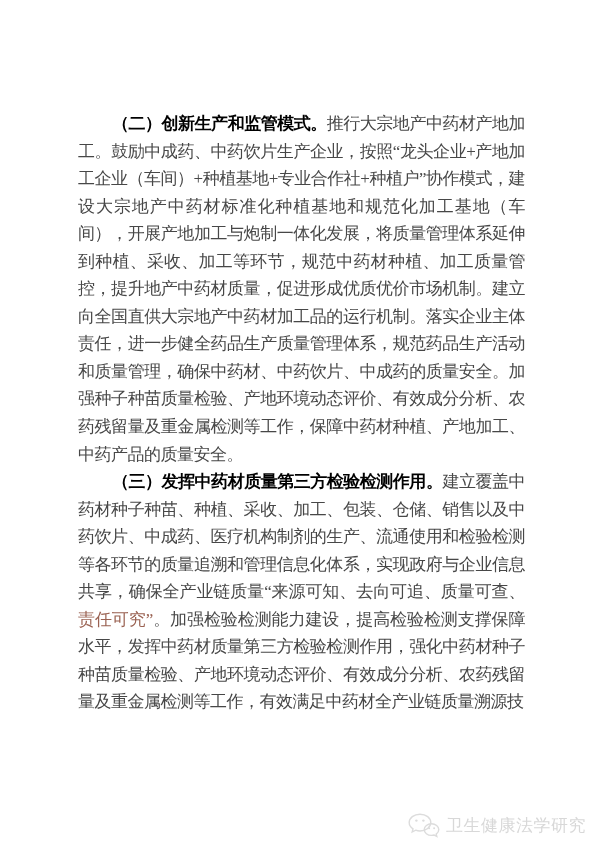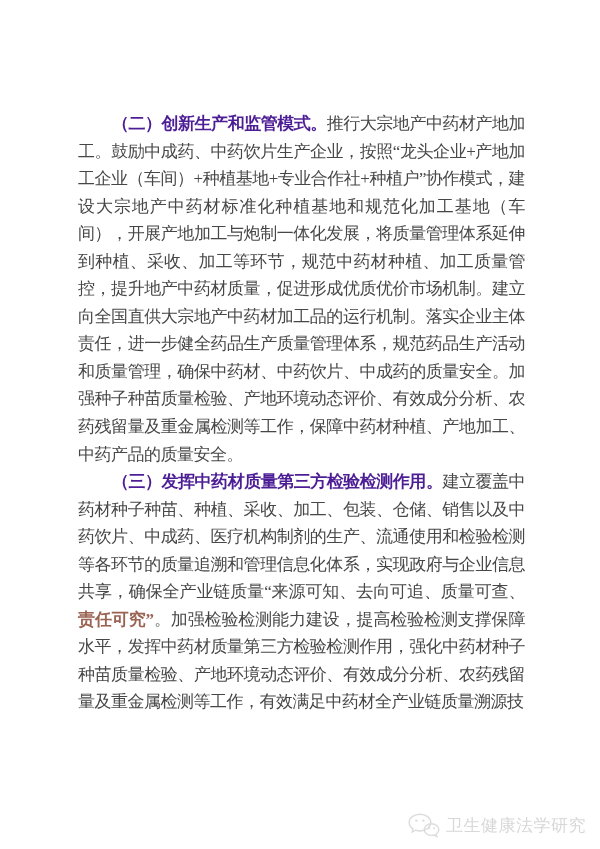--- a/index.html
+++ b/index.html
@@ -31,25 +31,24 @@
     text-align: justify;
     text-justify: inter-ideograph;
   }
   .para {
     margin: 0;
     padding: 0;
     text-indent: 2em;
   }
   .para-heading {
     font-weight: 700;
-    color: #4c1d95;
+    color: #000000;
   }
   .highlight {
     color: #9a6252;
-    font-weight: bold;
   }
   .watermark {
     position: absolute;
     right: 14px;
     bottom: 11px;
     display: flex;
     align-items: center;
     gap: 6px;
     color: #d8d8d8;
     font-size: 17px;

